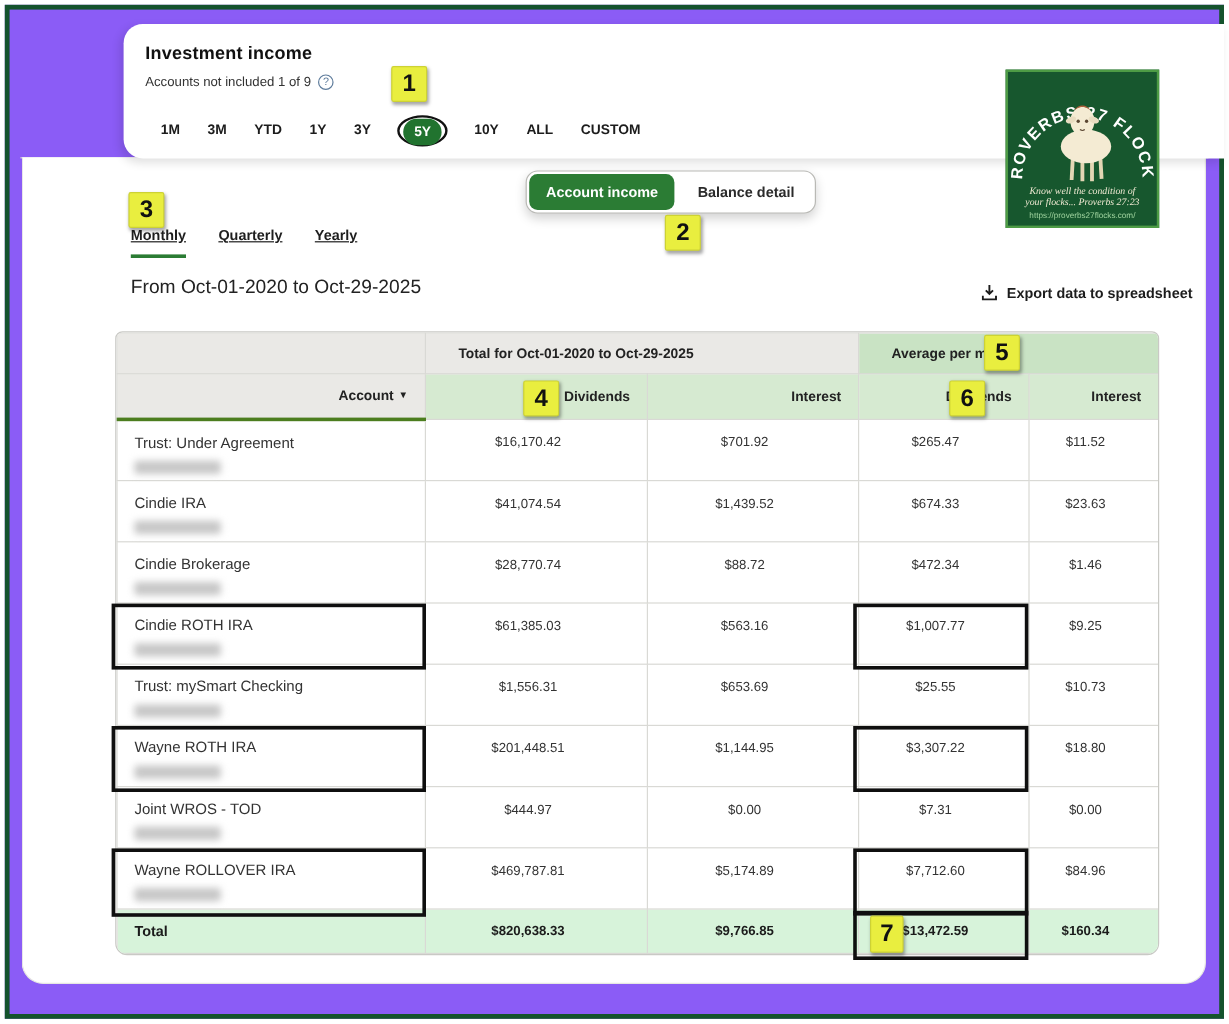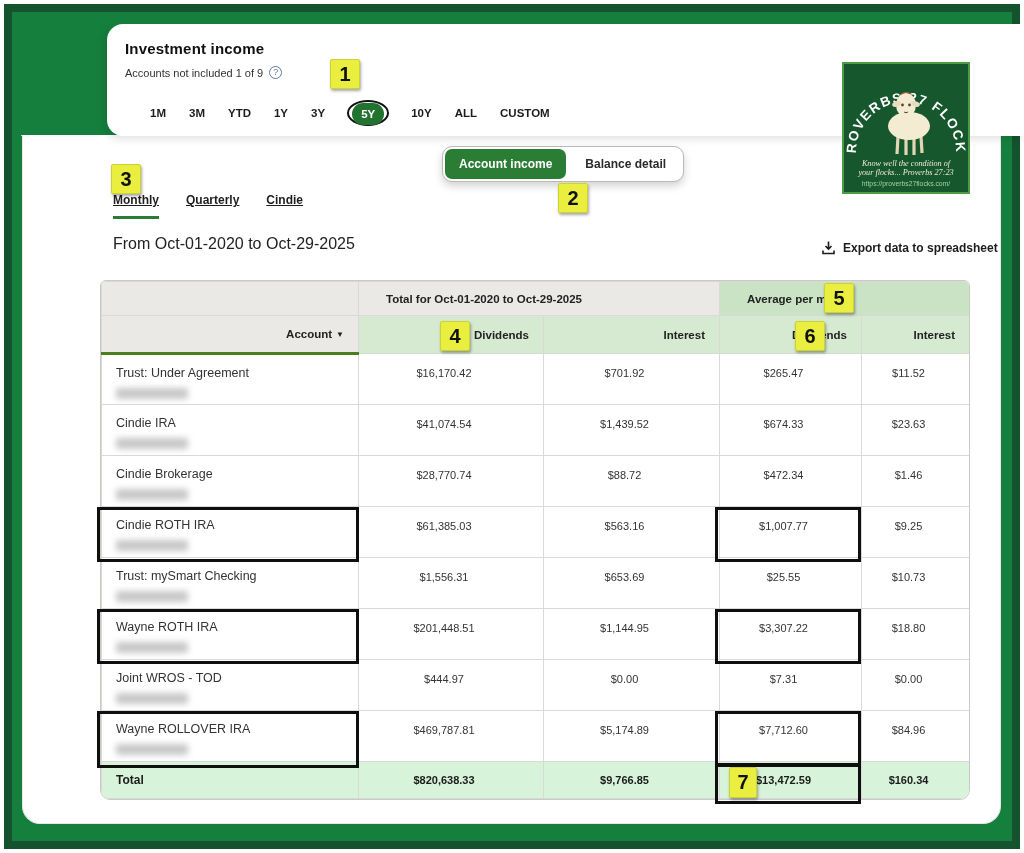--- a/index.html
+++ b/index.html
@@ -1,26 +1,26 @@
 <!DOCTYPE html>
 <html><head>
 <meta charset="utf-8">
 <style>
   * { margin:0; padding:0; box-sizing:border-box; }
   html,body { width:1024px; height:853px; background:#fff; font-family:"Liberation Sans", sans-serif; color:#1f1f1f; position:relative; overflow:hidden; }
-  .frame { position:absolute; inset:4px; border:8px solid #14532d; background:#15803d; }
+  .frame { position:absolute; inset:4px; border:4px solid #14532d; background:#8b5cf6; }
 
   
   .top-card { position:absolute; left:95px; top:12px; width:917px; height:112px; background:#fff;
     border-radius:16px 0 0 16px; box-shadow:-3px 3px 8px rgba(0,0,0,0.12); z-index:3; padding:16px 0 0 18px; }
   .page-title { font-size:15px; font-weight:bold; color:#111; letter-spacing:.2px; }
   .accounts-note { margin-top:9px; font-size:11px; color:#333; display:flex; align-items:center; gap:6px; }
   .help-icon { width:13px; height:13px; border:1px solid #5d7b9b; border-radius:50%; color:#5d7b9b;
     font-size:9px; line-height:11px; text-align:center; display:inline-block; cursor:pointer; }
-  .time-tabs { position:absolute; left:30px; top:76px; display:flex; align-items:center; gap:21px;margin-left:12px; }
+  .time-tabs { position:absolute; left:30px; top:76px; display:flex; align-items:center; gap:21px; }
   .time-tab { font-size:11.5px; font-weight:bold; color:#1c1c1c; cursor:pointer; padding:4px 1px; }
   .pill-ring { border:2.5px solid #111; border-radius:50%; padding:2px 3px; display:inline-block; }
   .time-tab.selected { background:#21732f; color:#fff; border-radius:12px; padding:5px 9px; }
 
   
   .divider { position:absolute; left:9px; right:9px; top:123px; height:1px; background:#d9d9d6; z-index:1; }
   .content-card { position:absolute; left:10px; right:11px; top:123px; height:689px; background:#fff;
     border:1px solid #e7e7e3; border-top:none; border-radius:0 0 18px 18px; z-index:1; }
 
   
@@ -98,21 +98,21 @@
   </div>
 
   <div class="view-toggle">
     <span class="toggle-btn selected">Account income</span>
     <span class="toggle-btn">Balance detail</span>
   </div>
 
   <div class="period-tabs">
     <span class="period-tab selected">Monthly</span>
     <span class="period-tab">Quarterly</span>
-    <span class="period-tab">Cindie</span>
+    <span class="period-tab">Yearly</span>
   </div>
 
   <div class="date-range">From Oct-01-2020 to Oct-29-2025</div>
 
   <div class="export-link">
     <svg width="13" height="14" viewBox="0 0 13 14">
       <path d="M6.5 0.5 v7 M3.5 5 l3 3 3-3" stroke="#1c1c1c" stroke-width="1.6" fill="none"></path>
       <path d="M1 9.5 v3 h11 v-3" stroke="#1c1c1c" stroke-width="1.6" fill="none"></path>
     </svg>
     <span>Export data to spreadsheet</span>

